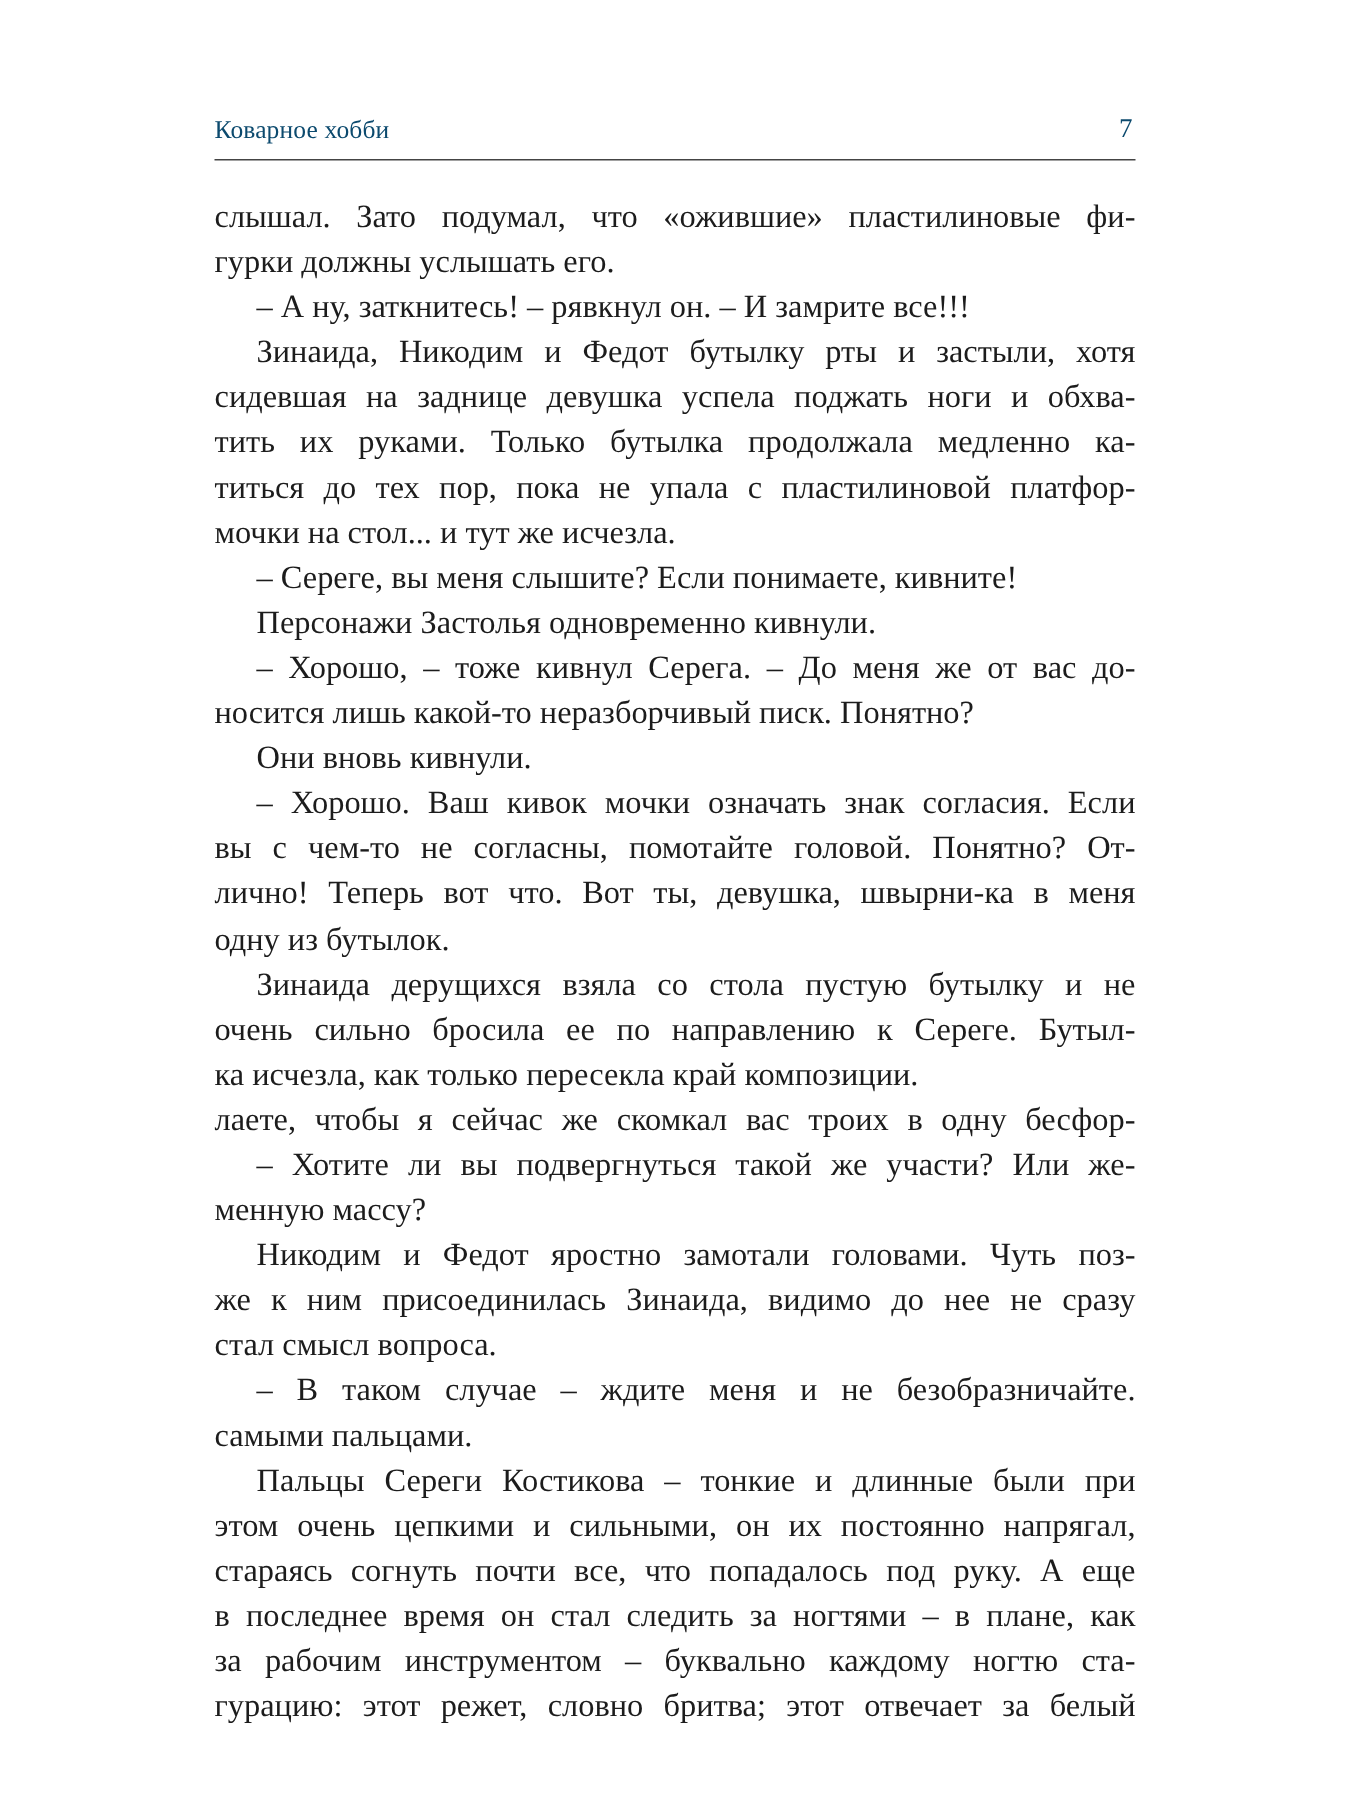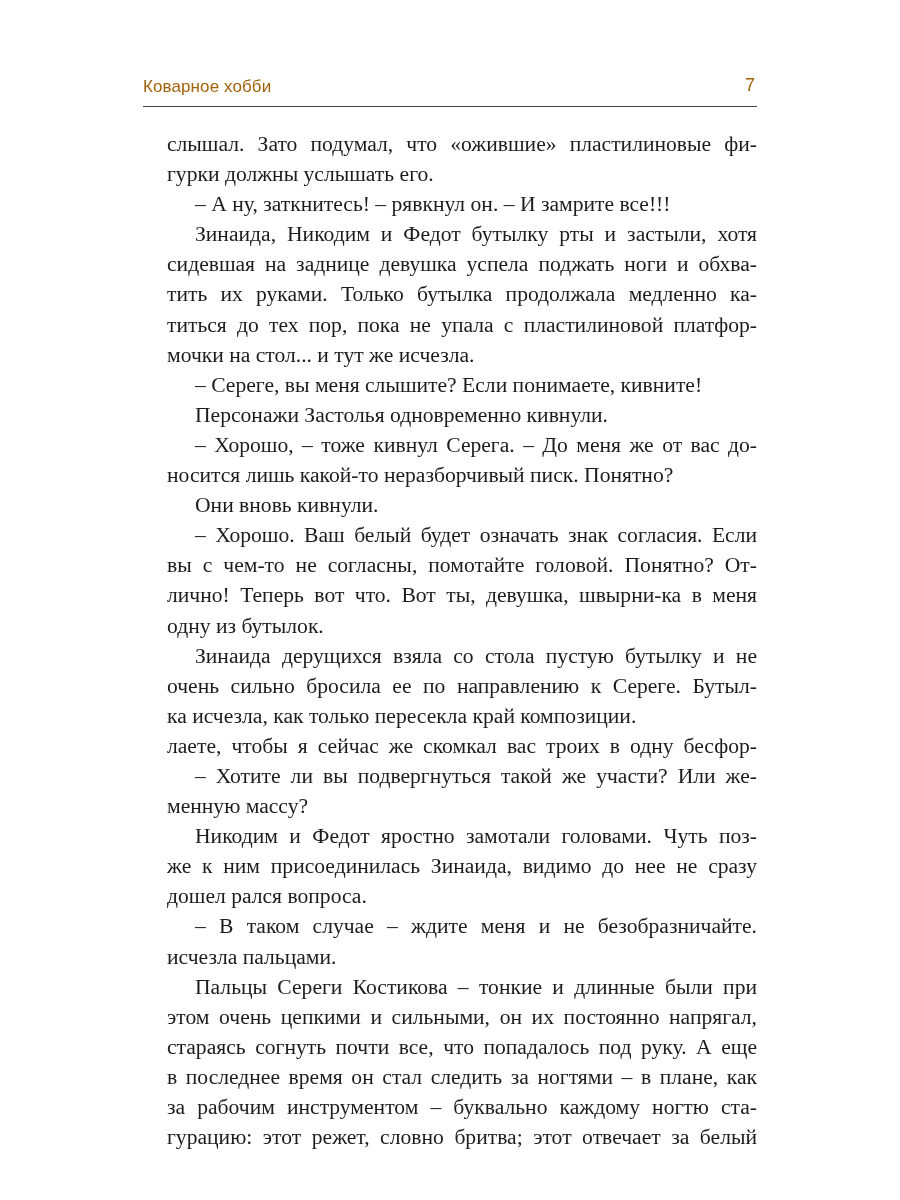--- a/index.html
+++ b/index.html
@@ -21,23 +21,23 @@
       width: 614px;
       height: 1200px;
     }
     .running-head {
       position: absolute;
       left: 0;
       top: 76px;
       width: 614px;
       height: 30px;
       border-bottom: 1.3px solid #444;
-      font-family: Liberation Sans, sans-serif;
+      font-family: Liberation Serif, serif;
       font-size: 17px;
-      color: #a16207;
+      color: #0c4a6e;
     }
     .running-head .title {
       position: absolute;
       left: 0;
       top: 1px;
       letter-spacing: 0.1px;
     }
     .running-head .page-number {
       position: absolute;
       right: 2px;
@@ -53,21 +53,20 @@
       font-size: 21.6px;
       line-height: 30.1px;
       color: #1c1c1c;
     }
     .line {
       display: block;
       white-space: nowrap;
       height: 30.1px;
       text-align: justify;
       text-align-last: justify;
-      margin-left: 24px;
     }
     .line.indent {
       padding-left: 28px;
     }
     .line.last {
       text-align-last: left;
     }
   </style>
 </head>
 <body>
@@ -85,35 +84,35 @@
       <span class="line indent">Зинаида, Никодим и Федот бутылку рты и застыли, хотя</span>
       <span class="line">сидевшая на заднице девушка успела поджать ноги и обхва-</span>
       <span class="line">тить их руками. Только бутылка продолжала медленно ка-</span>
       <span class="line">титься до тех пор, пока не упала с пластилиновой платфор-</span>
       <span class="line last">мочки на стол... и тут же исчезла.</span>
       <span class="line indent last">– Сереге, вы меня слышите? Если понимаете, кивните!</span>
       <span class="line indent last">Персонажи Застолья одновременно кивнули.</span>
       <span class="line indent">– Хорошо, – тоже кивнул Серега. – До меня же от вас до-</span>
       <span class="line last">носится лишь какой-то неразборчивый писк. Понятно?</span>
       <span class="line indent last">Они вновь кивнули.</span>
-      <span class="line indent">– Хорошо. Ваш белый будет означать знак согласия. Если</span>
+      <span class="line indent">– Хорошо. Ваш кивок мочки означать знак согласия. Если</span>
       <span class="line">вы с чем-то не согласны, помотайте головой. Понятно? От-</span>
       <span class="line">лично! Теперь вот что. Вот ты, девушка, швырни-ка в меня</span>
       <span class="line last">одну из бутылок.</span>
       <span class="line indent">Зинаида дерущихся взяла со стола пустую бутылку и не</span>
       <span class="line">очень сильно бросила ее по направлению к Сереге. Бутыл-</span>
       <span class="line last">ка исчезла, как только пересекла край композиции.</span>
       <span class="line">лаете, чтобы я сейчас же скомкал вас троих в одну бесфор-</span>
       <span class="line indent">– Хотите ли вы подвергнуться такой же участи? Или же-</span>
       <span class="line last">менную массу?</span>
       <span class="line indent">Никодим и Федот яростно замотали головами. Чуть поз-</span>
       <span class="line">же к ним присоединилась Зинаида, видимо до нее не сразу</span>
-      <span class="line last">дошел рался вопроса.</span>
+      <span class="line last">стал смысл вопроса.</span>
       <span class="line indent">– В таком случае – ждите меня и не безобразничайте.</span>
-      <span class="line last">исчезла пальцами.</span>
+      <span class="line last">самыми пальцами.</span>
       <span class="line indent">Пальцы Сереги Костикова – тонкие и длинные были при</span>
       <span class="line">этом очень цепкими и сильными, он их постоянно напрягал,</span>
       <span class="line">стараясь согнуть почти все, что попадалось под руку. А еще</span>
       <span class="line">в последнее время он стал следить за ногтями – в плане, как</span>
       <span class="line">за рабочим инструментом – буквально каждому ногтю ста-</span>
       <span class="line">гурацию: этот режет, словно бритва; этот отвечает за белый</span>
     </div>
 </div>
 
 </body></html>

